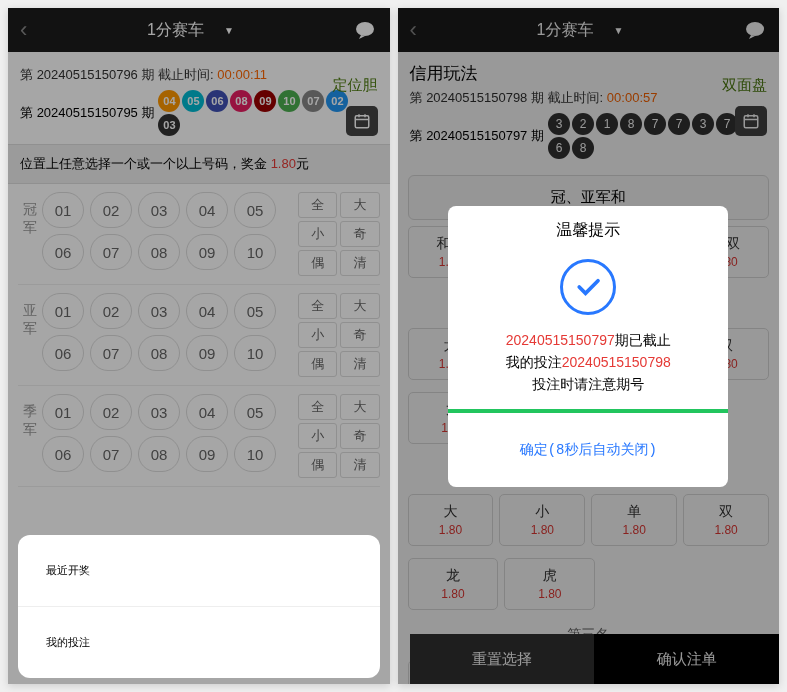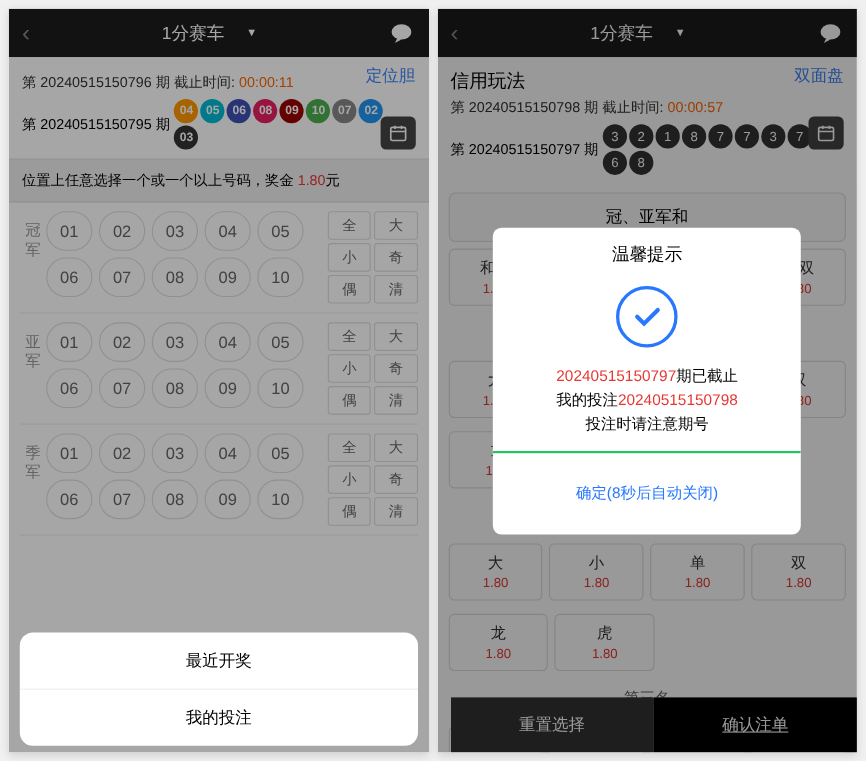--- a/index.html
+++ b/index.html
@@ -4,56 +4,56 @@
 <style>
 * { margin: 0; padding: 0; box-sizing: border-box; }
 body { font-family: -apple-system, sans-serif; background: #f0f0f0; display: flex; gap: 8px; padding: 8px; }
 .phone { width: 385px; height: 676px; background: #fff; position: relative; overflow: hidden; box-shadow: 0 2px 8px rgba(0,0,0,0.15); }
 .topbar { height: 44px; background: #1c1c1c; display: flex; align-items: center; justify-content: space-between; padding: 0 12px; }
 .back { color: #888; font-size: 22px; }
 .title-wrap { display: flex; align-items: center; color: #fff; font-size: 16px; gap: 20px; }
 .chat-icon { width: 24px; height: 24px; }
 .info-bar { background: #fff; padding: 10px 12px 8px; position: relative; }
 .type-name { font-size: 17px; font-weight: 500; }
-.sub-type { position: absolute; right: 12px; top: 8px; color: #3b82f6; font-size: 15px; }
+.sub-type { position: absolute; right: 12px; top: 24px; color: #4d7c0f; font-size: 15px; }
 .period-line { font-size: 13px; margin-top: 4px; color: #333; }
 .countdown { color: #ff6600; }
 .result-line { display: flex; align-items: center; font-size: 13px; margin-top: 6px; gap: 4px; flex-wrap: wrap; }
 .calendar { position: absolute; right: 12px; top: 54px; width: 32px; height: 30px; background: #444; border-radius: 5px; display: flex; align-items: center; justify-content: center; }
 .ball { width: 22px; height: 22px; border-radius: 50%; display: inline-flex; align-items: center; justify-content: center; color: #fff; font-size: 11px; font-weight: bold; }
 .dball { width: 22px; height: 22px; border-radius: 50%; background: #333; display: inline-flex; align-items: center; justify-content: center; color: #fff; font-size: 12px; }
 .hint-bar { background: #eee; padding: 10px 12px; font-size: 13px; border-top: 1px solid #ddd; border-bottom: 1px solid #ddd; }
 .red-text { color: #e53935; }
 .grid-area { padding: 0 10px; }
 .pick-row { display: flex; align-items: flex-start; padding: 8px 0; border-bottom: 1px solid #eee; }
 .pos-label { width: 24px; color: #999; font-size: 14px; text-align: center; line-height: 18px; padding-top: 8px; }
 .nums { display: flex; flex-wrap: wrap; gap: 6px; width: 250px; }
 .num-btn { width: 42px; height: 36px; border: 1px solid #ddd; border-radius: 18px; display: flex; align-items: center; justify-content: center; font-size: 15px; color: #666; background: #fff; }
 .side-btns { display: grid; grid-template-columns: 1fr 1fr; gap: 3px; flex: 1; margin-left: 6px; }
 .side-btn { height: 26px; border: 1px solid #ddd; display: flex; align-items: center; justify-content: center; font-size: 13px; color: #666; border-radius: 3px; background: #fff; }
 .overlay { position: absolute; inset: 0; background: rgba(0,0,0,0.35); display: flex; flex-direction: column; justify-content: flex-end; }
 .sheet { background: #fff; margin: 0 10px 6px; border-radius: 12px; overflow: hidden; }
-.sheet-item { padding: 16px; text-align: center; font-size: 15px; border-top: 1px solid #eee; }
+.sheet-item { padding: 28px; font-size: 11px; border-top: 1px solid #eee; }
 .sheet-item:first-child { border-top: none; }
 .cancel-btn { background: #fff; margin: 0 10px 10px; border-radius: 12px; padding: 16px; text-align: center; font-size: 15px; }
 .section-header { text-align: center; padding: 12px; border: 1px solid #ddd; margin: 8px 10px 0; border-radius: 6px; font-size: 15px; background: #fafafa; }
 .bet-grid { display: flex; gap: 6px; padding: 6px 10px; }
 .bet-cell { flex: 1; border: 1px solid #ddd; border-radius: 5px; text-align: center; padding: 8px 4px; background: #fff; }
 .bet-label { font-size: 14px; color: #333; }
 .bet-odds { font-size: 12px; color: #e53935; margin-top: 2px; }
 .section-sub { text-align: center; padding: 10px; font-size: 14px; color: #666; }
 .bottom-actions { display: flex; height: 50px; position: absolute; bottom: 0; left: 12px; right: 0; }
 .btn-reset { flex: 1; background: #333; color: #fff; display: flex; align-items: center; justify-content: center; font-size: 15px; }
-.btn-confirm { flex: 1; background: #000; color: #fff; display: flex; align-items: center; justify-content: center; font-size: 15px; text-decoration: underline; }
+.btn-confirm { flex: 1; background: #000; color: #fff; display: flex; align-items: center; justify-content: center; font-size: 15px; }
 .modal-overlay { position: absolute; inset: 0; background: rgba(0,0,0,0.4); display: flex; align-items: center; justify-content: center; }
 .modal { background: #fff; width: 280px; border-radius: 8px; overflow: hidden; }
 .modal-title { text-align: center; padding: 14px; font-size: 16px; font-weight: 500; }
 .check-circle { width: 56px; height: 56px; border: 3px solid #2878ff; border-radius: 50%; margin: 4px auto 14px; display: flex; align-items: center; justify-content: center; }
 .modal-body { text-align: center; padding: 0 16px 14px; font-size: 14px; line-height: 22px; }
-.modal-footer { border-top: 2px solid #22c55e; padding: 28px; text-align: center; color: #2878ff; font-size: 14px; }
+.modal-footer { border-top: 4px solid #22c55e; padding: 28px; text-align: center; color: #2878ff; font-size: 14px; font-family: Liberation Mono, monospace; }
 </style>
 </head>
 <body>
 
 <div class="phone">
   <div class="topbar">
     <div class="back">‹</div>
     <div class="title-wrap">
       <span>1分赛车</span>
       <span style="font-size:10px;">▼</span>

